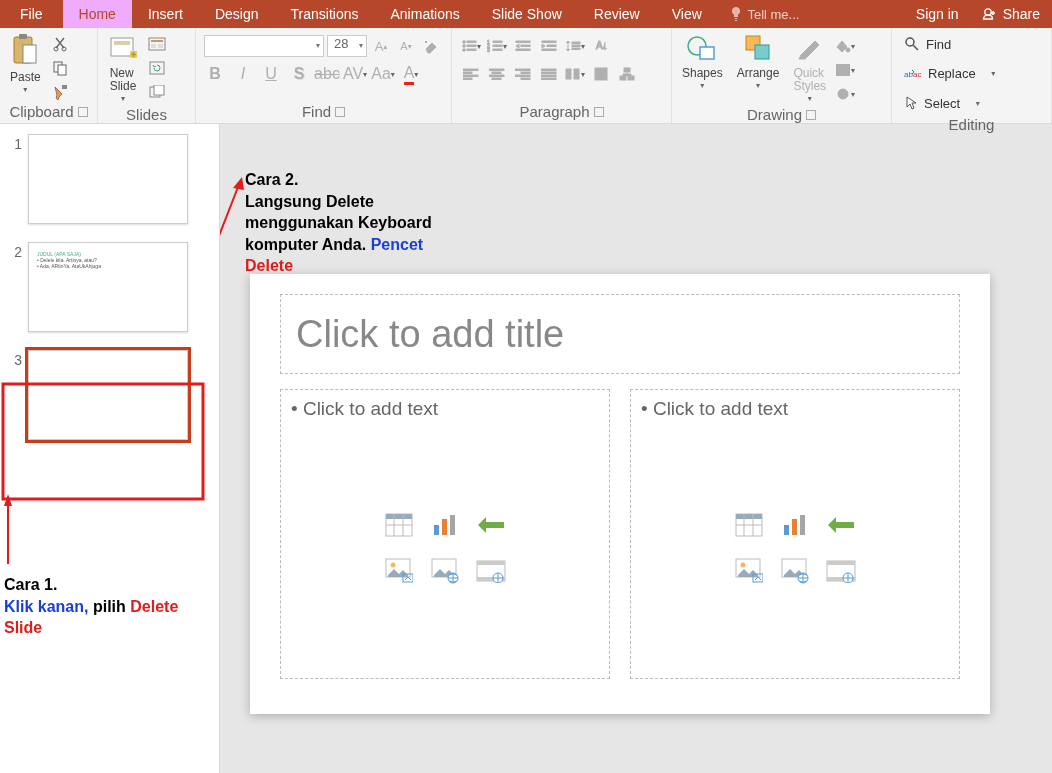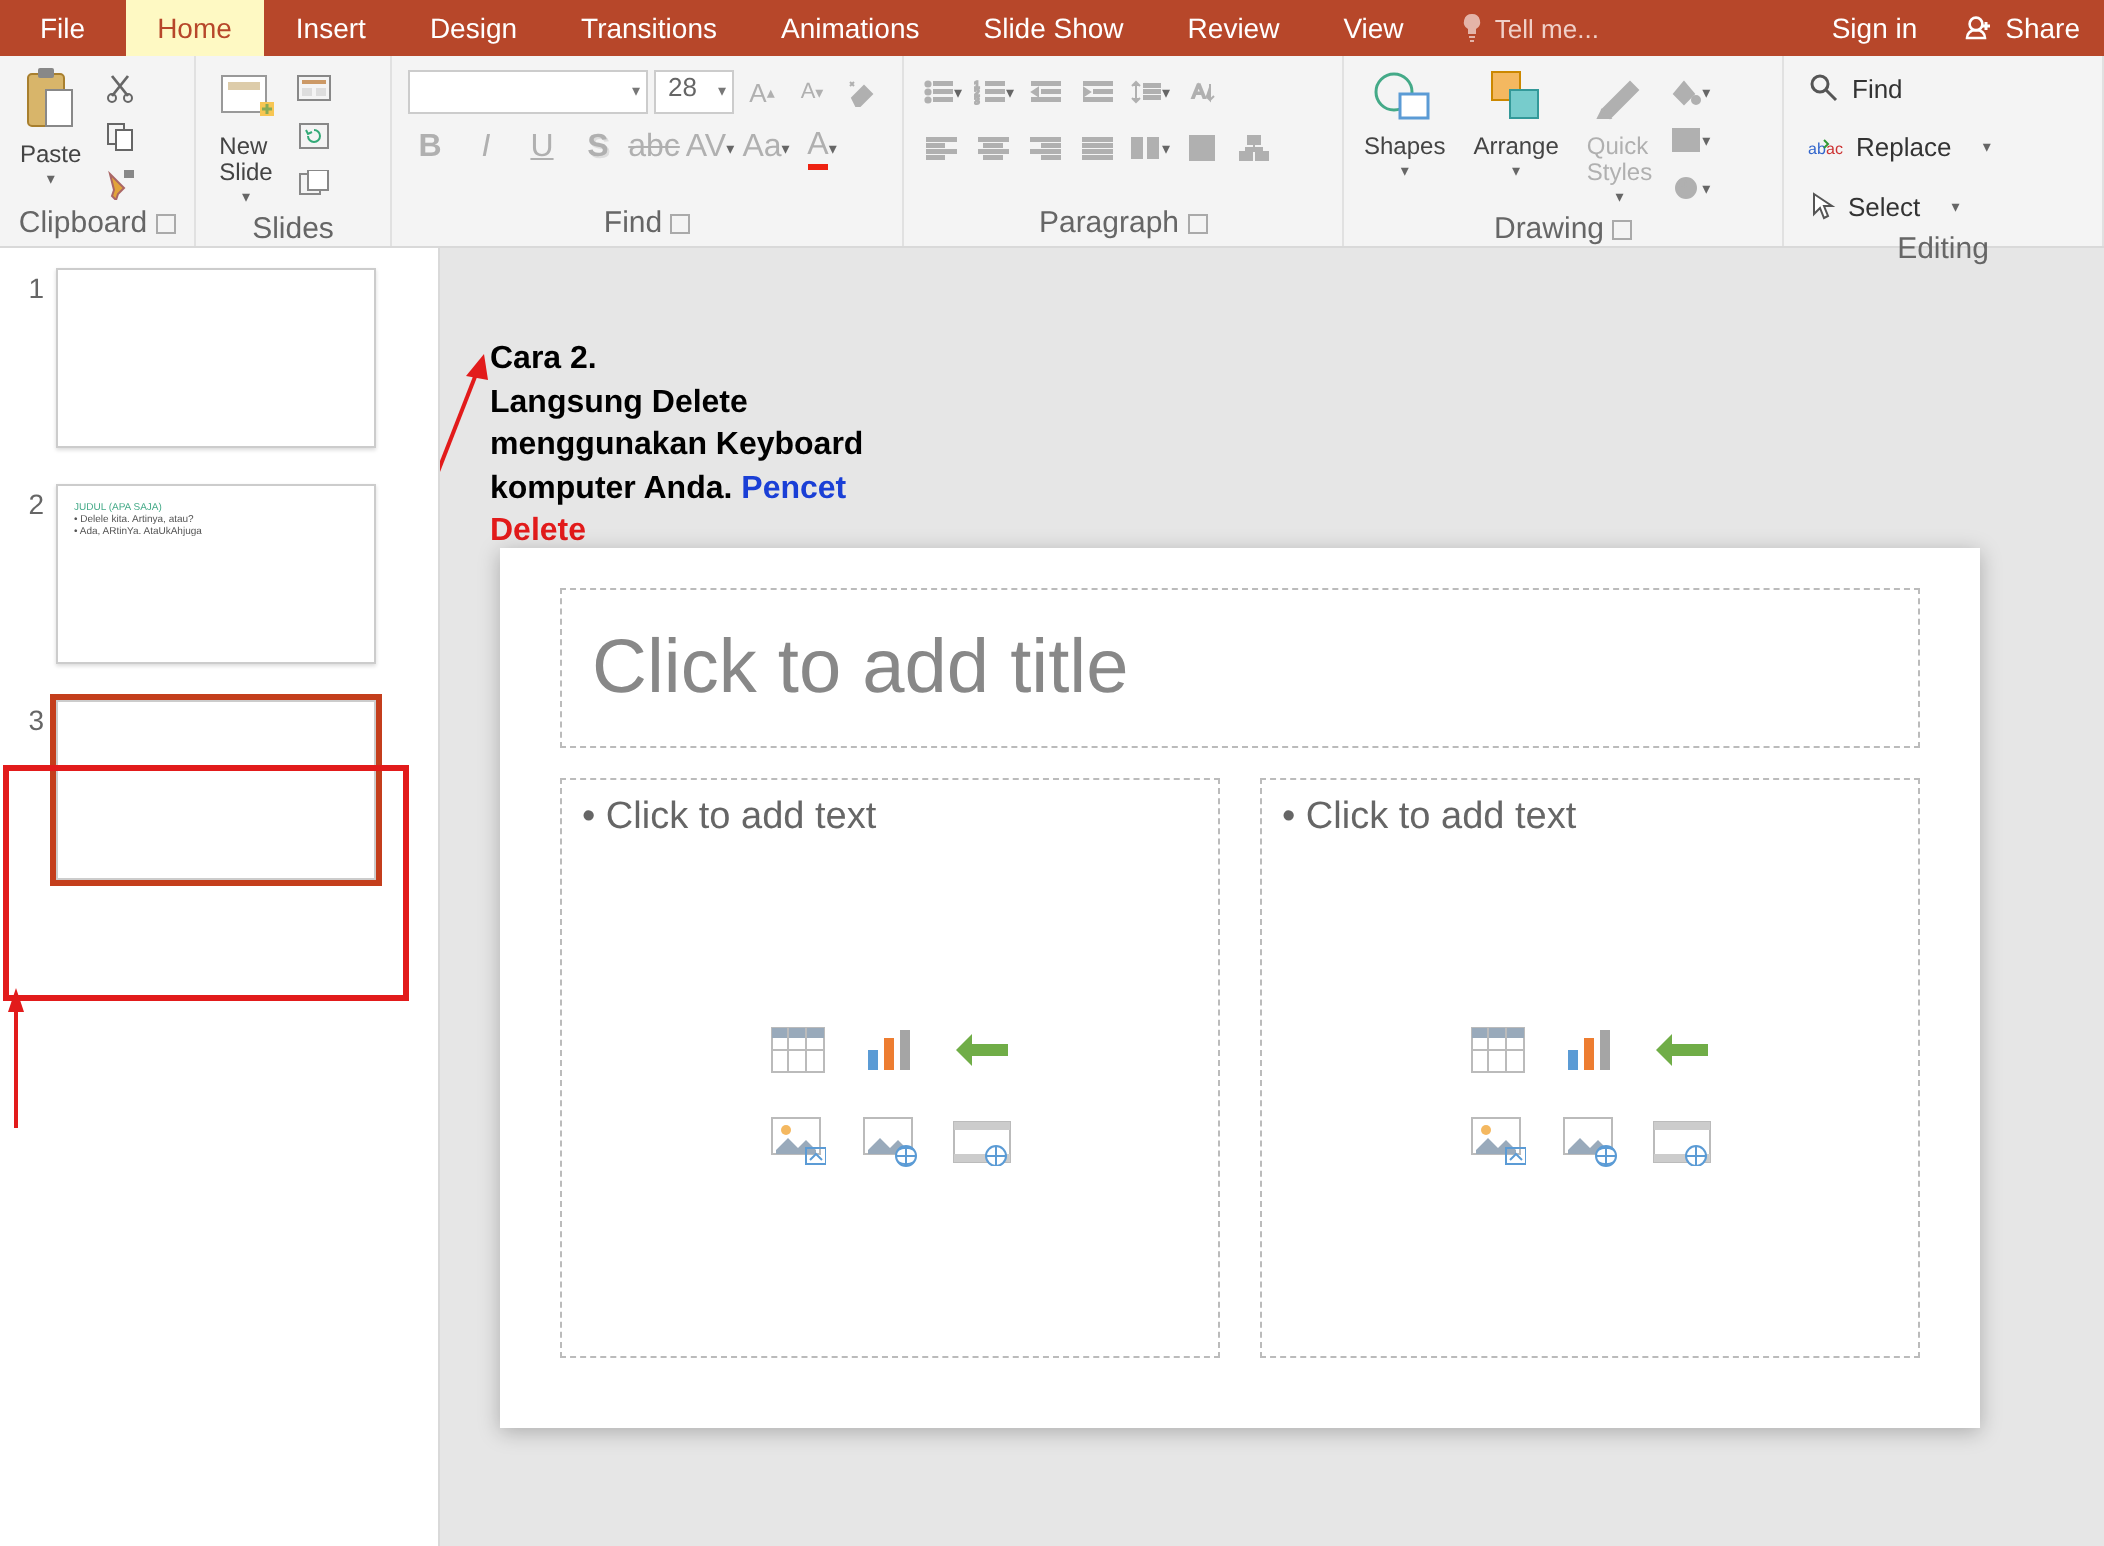--- a/index.html
+++ b/index.html
@@ -2,21 +2,21 @@
 <html><head>
 <meta charset="utf-8">
 <style>
   * { box-sizing: border-box; font-family: "Segoe UI", Arial, sans-serif; }
   body { margin:0; padding:0; width:1052px; height:773px; background:#fff; overflow:hidden; }
 
   
   .tabs-row { height:28px; background:#b7472a; display:flex; align-items:stretch; color:#fff; font-size:14px; }
   .tab { padding:0 16px; display:flex; align-items:center; cursor:pointer; white-space:nowrap; }
   .tab.file { padding:0 20px; }
-  .tab.active { background:#fef9c3; color:#b7472a; }
+  .tab.active { background:#f0abfc; color:#b7472a; }
   .tellme { display:flex; align-items:center; color:#f0d0c8; padding-left:10px; font-size:13px; flex:0 0 auto; }
   .tellme svg{opacity:.8;}
   .spacer { flex:1; }
   .signin { padding:0 10px; display:flex; align-items:center; font-size:14px; }
   .share { padding:0 12px; display:flex; align-items:center; gap:4px; font-size:14px; }
 
   
   .ribbon { height:96px; background:#f4f4f4; border-bottom:1px solid #d9d9d9; display:flex; }
   .group { border-right:1px solid #e1e1e1; display:flex; flex-direction:column; padding:3px 4px 2px; }
   .group-body { flex:1; display:flex; align-items:flex-start; gap:2px; }
@@ -440,20 +440,24 @@
       <div class="tframe sel"></div>
     </div>
 
     <svg class="svg-over" width="220" height="650">
       <rect x="3" y="260" width="200" height="115" fill="none" stroke="#e21b1b" stroke-width="3"></rect>
 
       <line x1="8" y1="375" x2="8" y2="440" stroke="#e21b1b" stroke-width="2"></line>
       <polygon points="8,370 4,382 12,382" fill="#e21b1b"></polygon>
     </svg>
 
+    <div class="ann" style="left:4px;top:450px;width:210px;">
+      <span>Cara 1.</span><br>
+      <span class="blue">Klik kanan, </span><span>pilih </span><span class="red">Delete Slide</span>
+    </div>
   </div>
 
   <div class="canvas-wrap">
 
     <svg class="svg-over" width="830" height="650">
       <line x1="-12" y1="140" x2="20" y2="58" stroke="#e21b1b" stroke-width="2"></line>
       <polygon points="22,53 13,64 24,66" fill="#e21b1b"></polygon>
     </svg>
 
     <div class="ann" style="left:25px;top:45px;width:190px;">

